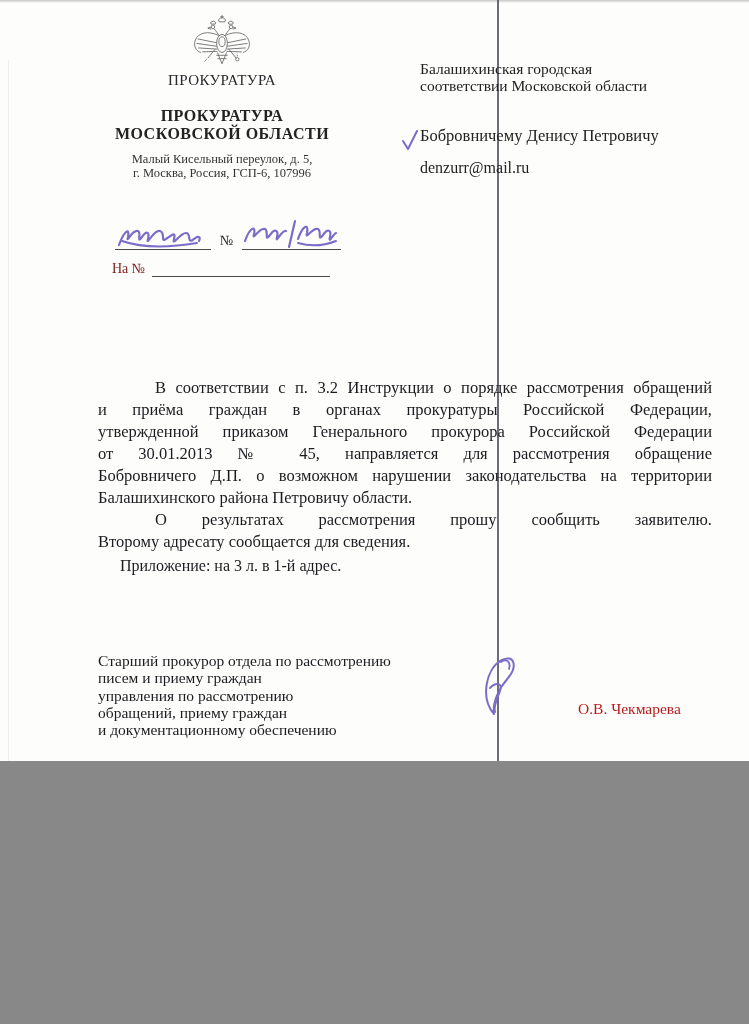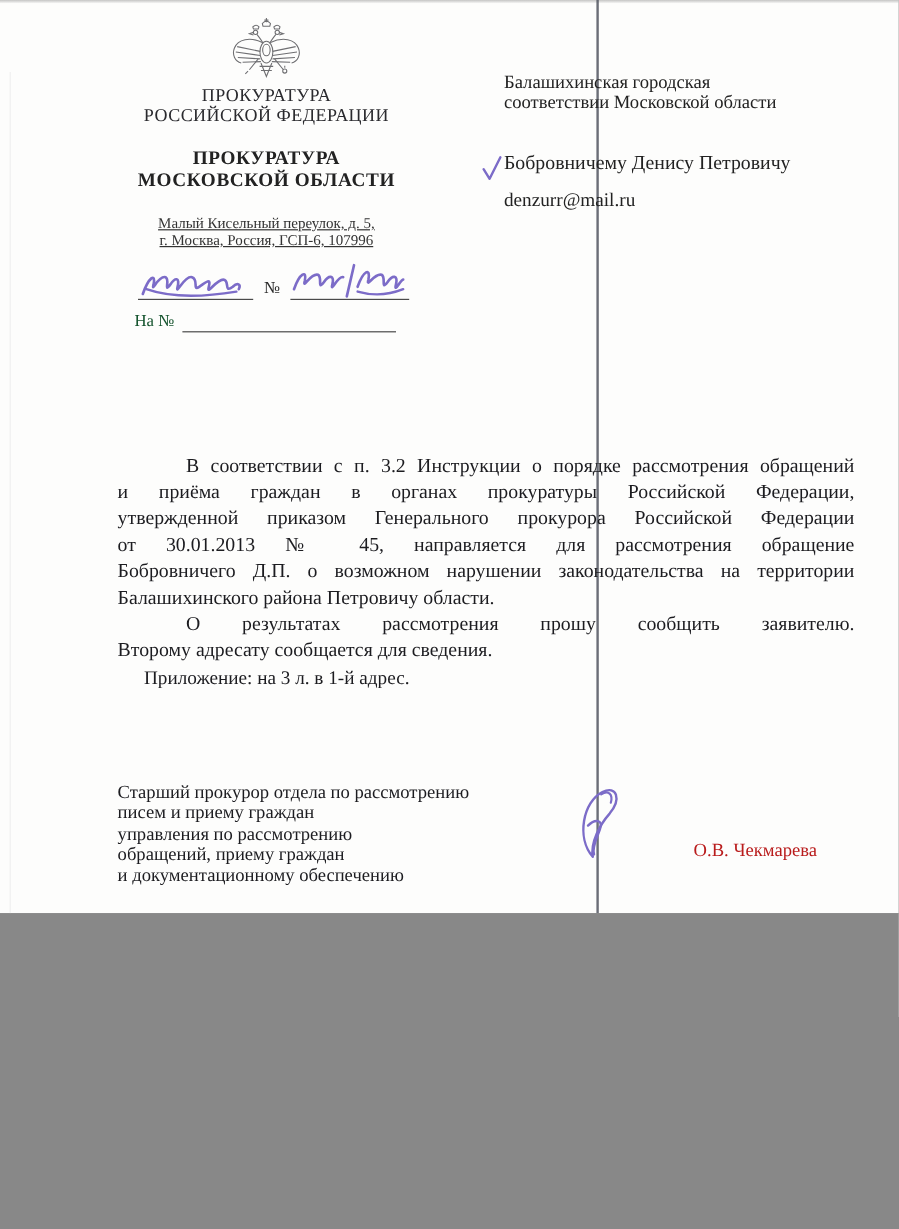--- a/index.html
+++ b/index.html
@@ -16,30 +16,30 @@
     background:linear-gradient(to bottom, rgba(150,150,150,.55), rgba(255,255,255,0));}
   .left-edge{position:absolute;top:60px;left:8px;width:1px;height:964px;background:#efefef;}
   .fold-line{position:absolute;top:0;left:497px;width:1.5px;height:1024px;
     background:#51555f;opacity:.85;}
 
   
   .letterhead{position:absolute;left:82px;top:12px;width:280px;text-align:center;}
   .emblem{display:block;margin:0 auto;}
   .org-top{margin-top:4px;font-size:15px;line-height:17px;letter-spacing:.4px;color:#2a2a2e;}
   .org-main{margin-top:18px;font-weight:bold;font-size:16px;line-height:18px;letter-spacing:.5px;color:#222;}
-  .lh-address{margin-top:19px;font-size:12.5px;line-height:14px;color:#333;text-decoration:underline;}
+  .lh-address{margin-top:9px;font-size:12.5px;line-height:14px;color:#333;}
 
   
   .ref-row{position:absolute;left:115px;top:214px;height:36px;display:flex;align-items:flex-end;}
   .u-slot{position:relative;display:inline-block;height:34px;border-bottom:1px solid #4a4a4a;}
   .u-slot svg{position:absolute;left:0;bottom:-4px;}
   .slot-date{width:96px;}
   .slot-num{width:99px;}
   .num-sign{font-size:14px;color:#2b2b2b;margin:0 9px 1px 9px;}
-  .reply-row{position:absolute;left:112px;top:260px;display:flex;align-items:flex-end;font-size:14px;color:#14532d;}
+  .reply-row{position:absolute;left:112px;top:260px;display:flex;align-items:flex-end;font-size:14px;color:#7f1d1d;}
   .reply-line{display:inline-block;width:178px;height:16px;margin-left:7px;border-bottom:1px solid #4a4a4a;}
 
   
   .addressee{position:absolute;left:420px;top:60px;width:300px;font-size:15.5px;line-height:17px;color:#222;}
   .addressee .person-row{position:relative;margin-top:33px;font-size:16.5px;}
   .check{position:absolute;left:-19px;top:2px;}
   .addressee .email{margin-top:15px;font-size:16px;}
 
   
   .body-text{position:absolute;left:98px;top:377px;width:614px;font-size:16.5px;line-height:22px;color:#1c1c20;}
@@ -84,21 +84,20 @@
         <ellipse cx="60" cy="54" rx="9.5" ry="16"></ellipse>
         <ellipse cx="60" cy="51" rx="5.5" ry="8.5"></ellipse>
         <path d="M52,70 L60,90 L68,70 M50,75 h20 M52,81 h16"></path>
         <path d="M48,64 L35,80 M72,64 L85,80"></path>
         <circle cx="87" cy="82" r="3"></circle>
         <path d="M33,82 l-4,4 M87,77 v-3"></path>
       </g>
     </svg>
     <div class="org-top">
       <div>ПРОКУРАТУРА</div>
-      <div>РОССИЙСКОЙ ФЕДЕРАЦИИ</div>
     </div>
     <div class="org-main">
       <div>ПРОКУРАТУРА</div>
       <div>МОСКОВСКОЙ ОБЛАСТИ</div>
     </div>
     <div class="lh-address">
       <div>Малый Кисельный переулок, д. 5,</div>
       <div>г. Москва, Россия, ГСП-6, 107996</div>
     </div>
   </div>

